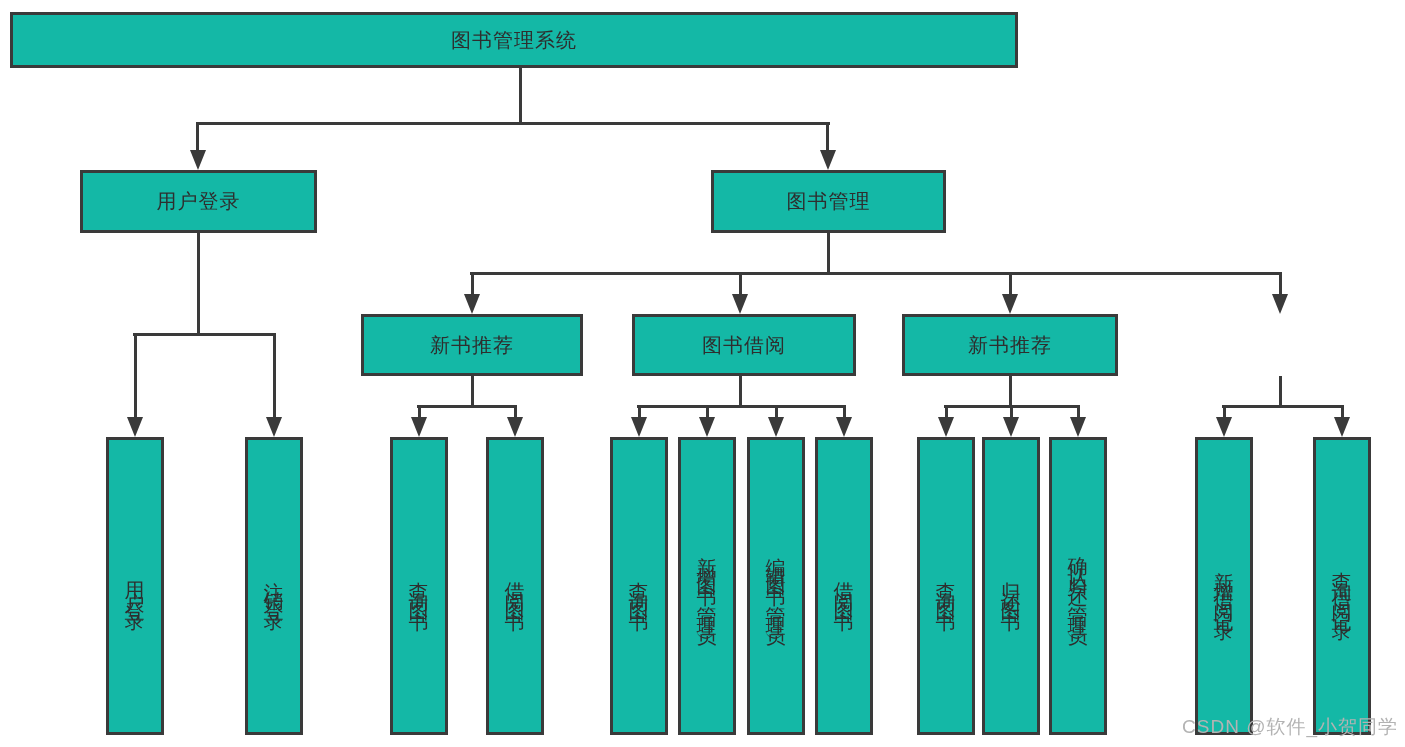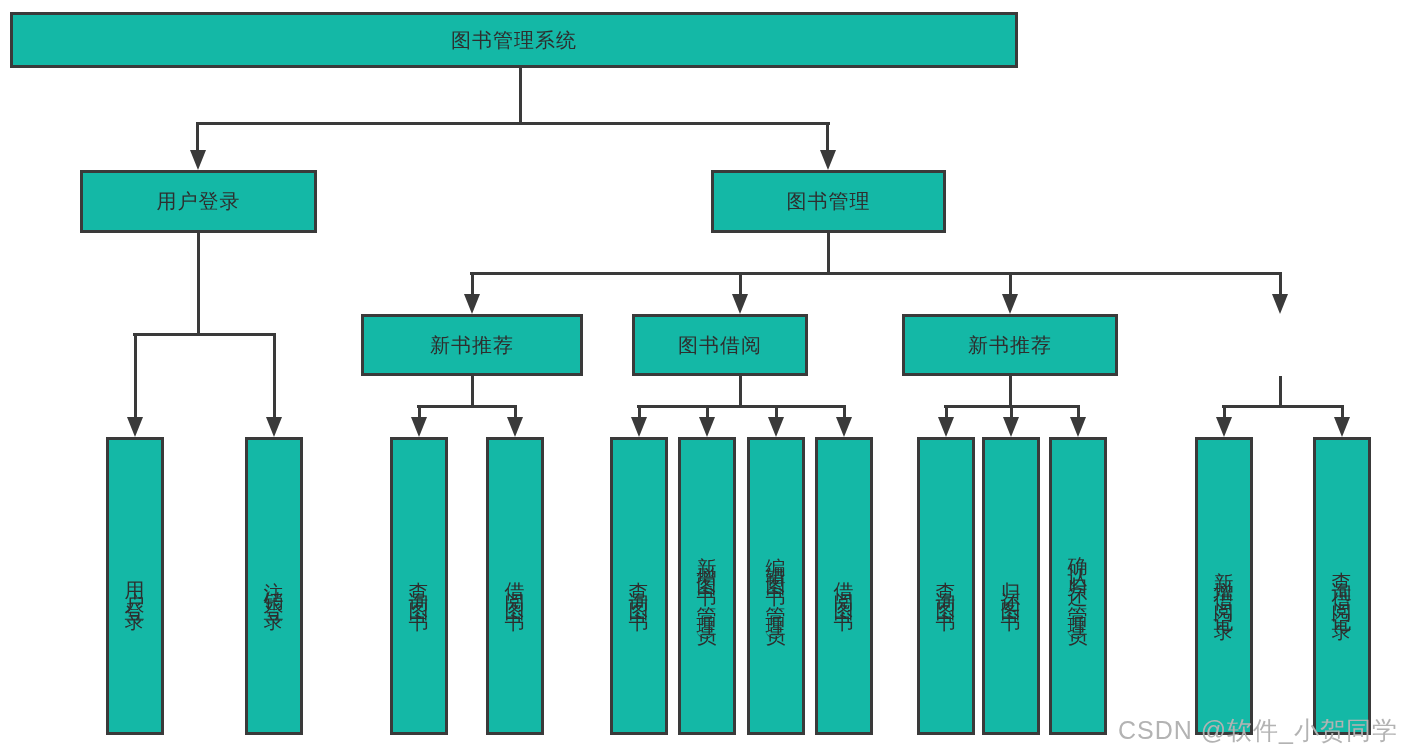--- a/index.html
+++ b/index.html
@@ -7,21 +7,21 @@
   .canvas{position:relative;width:1405px;height:747px;background:#ffffff;overflow:hidden;}
   .box{position:absolute;box-sizing:border-box;border:3px solid #3a3a3a;background:#14b8a6;
        display:flex;align-items:center;justify-content:center;color:#2e2e2e;}
   .node-h{font-size:20px;letter-spacing:1px;}
   .vtxt{writing-mode:vertical-rl;text-orientation:mixed;font-size:20px;letter-spacing:0.5em;
         line-height:1.1;color:#2e2e2e;}
   .vl{position:absolute;width:3px;background:#3a3a3a;}
   .hl{position:absolute;height:3px;background:#3a3a3a;}
   .ar{position:absolute;width:0;height:0;border-left:8px solid transparent;
       border-right:8px solid transparent;border-top:20px solid #3a3a3a;}
-  .watermark{position:absolute;top:714px;right:7px;font-size:25px;color:#b3b3b3;
+  .watermark{position:absolute;top:714px;right:7px;font-size:19px;color:#b3b3b3;
              letter-spacing:1px;z-index:5;}
 </style>
 </head>
 <body>
 
 <div class="canvas">
 
   <div class="box node-h" style="left:10px;top:12px;width:1008px;height:56px">
     <span>图书管理系统</span>
   </div>
@@ -54,21 +54,21 @@
   <div class="vl" style="left:739px;top:272px;height:24px"></div>
   <div class="ar" style="left:732px;top:294px"></div>
   <div class="vl" style="left:1009px;top:272px;height:24px"></div>
   <div class="ar" style="left:1002px;top:294px"></div>
   <div class="vl" style="left:1279px;top:272px;height:24px"></div>
   <div class="ar" style="left:1272px;top:294px"></div>
 
   <div class="box node-h" style="left:361px;top:314px;width:222px;height:62px">
     <span>新书推荐</span>
   </div>
-  <div class="box node-h" style="left:632px;top:314px;width:176px;height:62px">
+  <div class="box node-h" style="left:632px;top:314px;width:224px;height:62px">
     <span>图书借阅</span>
   </div>
   <div class="box node-h" style="left:902px;top:314px;width:216px;height:62px">
     <span>新书推荐</span>
   </div>
 
   <div class="vl" style="left:471px;top:376px;height:29px"></div>
   <div class="vl" style="left:739px;top:376px;height:29px"></div>
   <div class="vl" style="left:1009px;top:376px;height:29px"></div>
   <div class="vl" style="left:1279px;top:376px;height:29px"></div>

